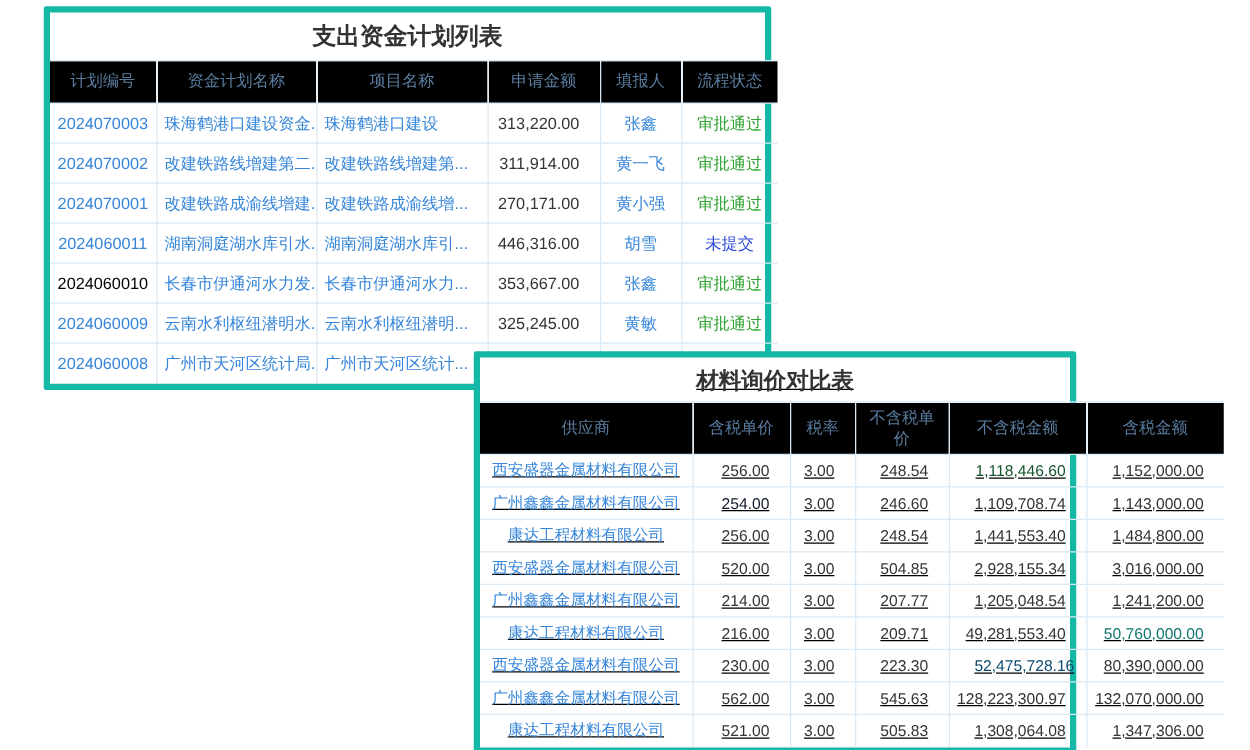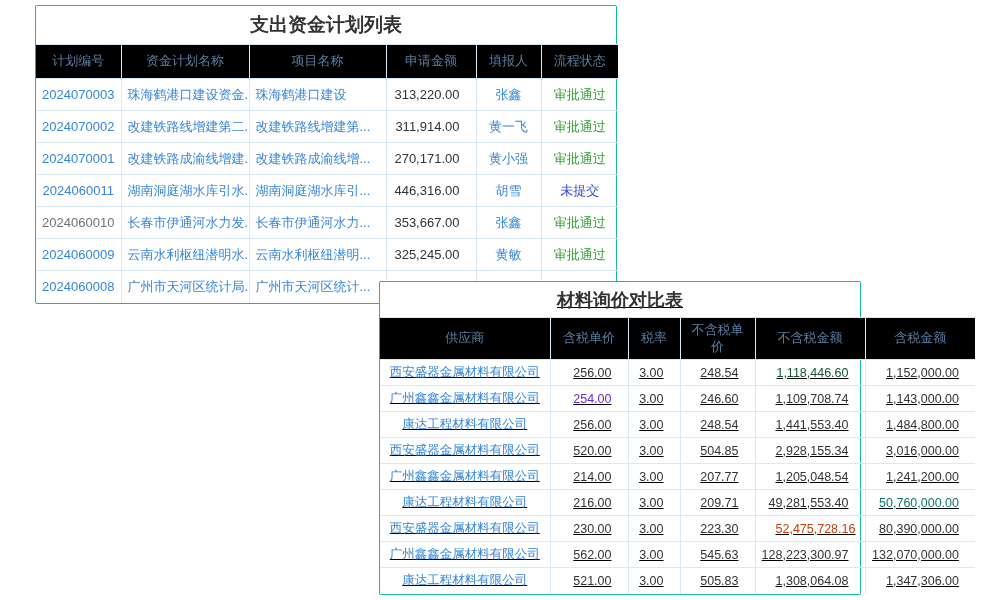--- a/index.html
+++ b/index.html
@@ -1,21 +1,21 @@
 <!DOCTYPE html>
 <html><head>
 <meta charset="utf-8">
 <style>
   html,body{margin:0;padding:0;}
   body{
     width:1000px;height:600px;position:relative;background:#ffffff;
     font-family:"Liberation Sans","DejaVu Sans",sans-serif;overflow:hidden;
   }
   .card{
-    position:absolute;background:#ffffff;border:1px solid #14b8a6;
+    position:absolute;background:#ffffff;border:5px solid #14b8a6;
     border-radius:2px;box-sizing:border-box;
   }
   .card-title{
     text-align:center;font-weight:bold;color:#333333;
     display:flex;align-items:center;justify-content:center;
   }
   table{border-collapse:collapse;table-layout:fixed;width:100%;}
   th,td{
     box-sizing:border-box;overflow:hidden;white-space:nowrap;
     border:1px solid #d9e9f5;padding:0 6px;
@@ -97,21 +97,21 @@
         </tr>
         <tr>
           <td class="ac link" style="color: rgb(53, 133, 216);">2024060011</td>
           <td class="al link" style="color: rgb(53, 133, 216);">湖南洞庭湖水库引水...</td>
           <td class="al link" style="color: rgb(53, 133, 216);">湖南洞庭湖水库引...</td>
           <td class="ar pr num" style="color: rgb(51, 51, 51);">446,316.00</td>
           <td class="ac" style="color: rgb(53, 133, 216);">胡雪</td>
           <td class="ac link" style="color: rgb(43, 70, 217);">未提交</td>
         </tr>
         <tr>
-          <td class="ac link" style="color: #737373;">2024060010</td>
+          <td class="ac link" style="color: #000000;">2024060010</td>
           <td class="al link" style="color: rgb(53, 133, 216);">长春市伊通河水力发...</td>
           <td class="al link" style="color: rgb(53, 133, 216);">长春市伊通河水力...</td>
           <td class="ar pr num" style="color: rgb(51, 51, 51);">353,667.00</td>
           <td class="ac" style="color: rgb(53, 133, 216);">张鑫</td>
           <td class="ac link" style="color: rgb(45, 161, 47);">审批通过</td>
         </tr>
         <tr>
           <td class="ac link" style="color: rgb(53, 133, 216); margin-top: 24px;">2024060009</td>
           <td class="al link" style="color: rgb(53, 133, 216);">云南水利枢纽潜明水...</td>
           <td class="al link" style="color: rgb(53, 133, 216);">云南水利枢纽潜明...</td>
@@ -156,21 +156,21 @@
         <tr>
           <td class="ac link" style="color: rgb(53, 133, 216);">西安盛器金属材料有限公司</td>
           <td class="ar pr num" style="color: rgb(51, 51, 51);">256.00</td>
           <td class="ar pr num" style="color: rgb(51, 51, 51);">3.00</td>
           <td class="ar pr num" style="color: rgb(51, 51, 51);">248.54</td>
           <td class="ar pr num" style="color: #14532d;">1,118,446.60</td>
           <td class="ar pr num" style="color: rgb(51, 51, 51);">1,152,000.00</td>
         </tr>
         <tr>
           <td class="ac link" style="color: rgb(53, 133, 216);">广州鑫鑫金属材料有限公司</td>
-          <td class="ar pr num" style="color: #6d28d9;">254.00</td>
+          <td class="ar pr num" style="color: #0f172a;">254.00</td>
           <td class="ar pr num" style="color: rgb(51, 51, 51);">3.00</td>
           <td class="ar pr num" style="color: rgb(51, 51, 51);">246.60</td>
           <td class="ar pr num" style="color: rgb(51, 51, 51);">1,109,708.74</td>
           <td class="ar pr num" style="color: rgb(51, 51, 51);">1,143,000.00</td>
         </tr>
         <tr>
           <td class="ac link" style="color: rgb(53, 133, 216);">康达工程材料有限公司</td>
           <td class="ar pr num" style="color: rgb(51, 51, 51);">256.00</td>
           <td class="ar pr num" style="color: rgb(51, 51, 51);">3.00</td>
           <td class="ar pr num" style="color: rgb(51, 51, 51);">248.54</td>
@@ -199,21 +199,21 @@
           <td class="ar pr num" style="color: rgb(51, 51, 51);">3.00</td>
           <td class="ar pr num" style="color: rgb(51, 51, 51);">209.71</td>
           <td class="ar pr num" style="color: rgb(51, 51, 51);">49,281,553.40</td>
           <td class="ar pr num" style="color: #0f766e;">50,760,000.00</td>
         </tr>
         <tr>
           <td class="ac link" style="color: rgb(53, 133, 216);">西安盛器金属材料有限公司</td>
           <td class="ar pr num" style="color: rgb(51, 51, 51);">230.00</td>
           <td class="ar pr num" style="color: rgb(51, 51, 51);">3.00</td>
           <td class="ar pr num" style="color: rgb(51, 51, 51);">223.30</td>
-          <td class="ar pr num" style="color: #c2410c; padding-left: 20px;">52,475,728.16</td>
+          <td class="ar pr num" style="color: #0c4a6e; padding-left: 20px;">52,475,728.16</td>
           <td class="ar pr num" style="color: rgb(51, 51, 51);">80,390,000.00</td>
         </tr>
         <tr>
           <td class="ac link" style="color: rgb(53, 133, 216);">广州鑫鑫金属材料有限公司</td>
           <td class="ar pr num" style="color: rgb(51, 51, 51);">562.00</td>
           <td class="ar pr num" style="color: rgb(51, 51, 51);">3.00</td>
           <td class="ar pr num" style="color: rgb(51, 51, 51);">545.63</td>
           <td class="ar pr num" style="color: rgb(51, 51, 51);">128,223,300.97</td>
           <td class="ar pr num" style="color: rgb(51, 51, 51);">132,070,000.00</td>
         </tr>

